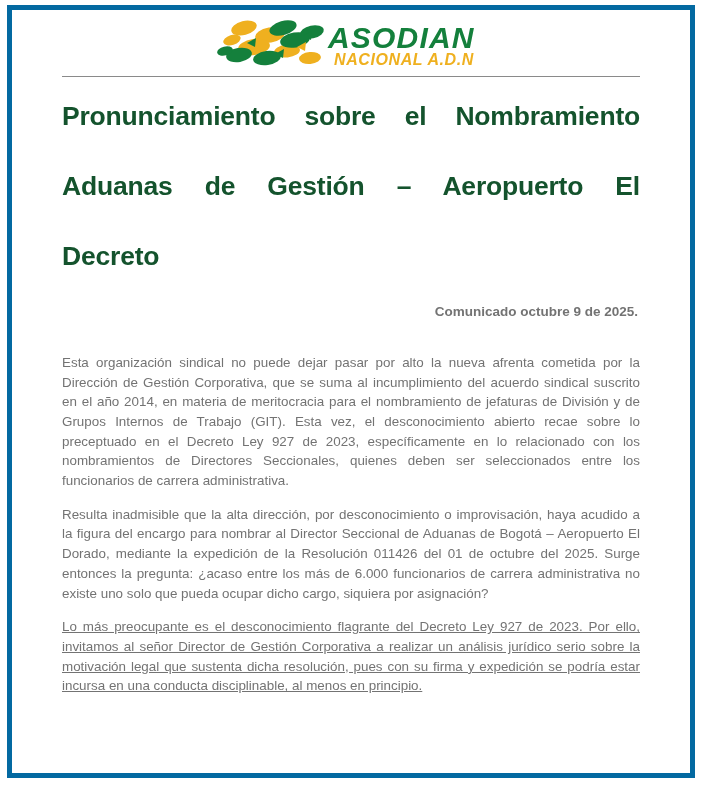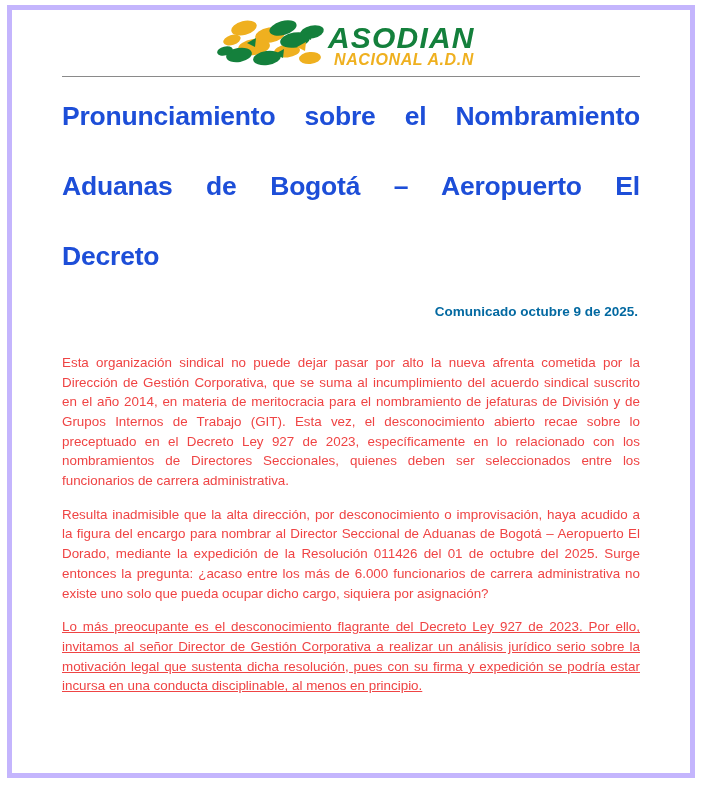--- a/index.html
+++ b/index.html
@@ -14,21 +14,21 @@
     overflow: hidden;
   }
 
   .page-frame {
     position: absolute;
     left: 7px;
     top: 5px;
     width: 688px;
     height: 773px;
     background: #ffffff;
-    border: 5px solid #c4b5fd;
+    border: 5px solid #0369a1;
     box-sizing: border-box;
     overflow: hidden;
   }
 
   .page-inner {
     position: relative;
     width: 100%;
     height: 100%;
     box-sizing: border-box;
     padding: 0;
@@ -62,21 +62,21 @@
     width: 578px;
     margin: 0 auto;
     box-sizing: border-box;
   }
 
   
   .doc-title {
     font-size: 26.5px;
     font-weight: bold;
     line-height: 1.32;
-    color: #1d4ed8;
+    color: #14532d;
     text-align: justify;
     letter-spacing: -0.2px;
     margin: 22px 0 0 0;
     font-stretch: condensed;
   }
   .doc-title > span { display: block; }
   .doc-title .t-line {
     text-align: justify;
   }
   .doc-title .t-line::after {
@@ -85,32 +85,32 @@
     width: 100%;
   }
   .doc-title .t-last::after { display: none; }
 
   
   .doc-date {
     margin-top: 30px;
     text-align: right;
     font-size: 13.5px;
     font-weight: bold;
-    color: #0369a1;
+    color: #737373;
     padding-right: 2px;
   }
 
   
   .body-copy {
     margin-top: 34px;
   }
   .body-copy p {
     font-size: 13.4px;
     line-height: 1.47;
-    color: #ef4444;
+    color: #737373;
     text-align: justify;
     text-justify: inter-word;
     margin: 4px 0 14px 0;
     hyphens: none;
   }
   .body-copy p:last-child { margin-bottom: 0; text-decoration: underline; }
   .body-copy b { font-weight: normal; }
 </style>
 </head>
 <body>
@@ -146,21 +146,21 @@
         </svg>
       </div>
     </div>
 
     <div class="header-rule"></div>
 
     <div class="content">
 
       <h1 class="doc-title">
         <span class="t-line">Pronunciamiento sobre el Nombramiento</span>
-        <span class="t-line">Aduanas de Bogotá – Aeropuerto El</span>
+        <span class="t-line">Aduanas de Gestión – Aeropuerto El</span>
         <span class="t-line t-last">Decreto</span>
       </h1>
 
       <div class="doc-date">Comunicado octubre 9 de 2025.</div>
 
       <div class="body-copy">
 
         <p>Esta organización sindical no puede dejar pasar por alto la nueva afrenta cometida por la Dirección de Gestión Corporativa, que se suma al incumplimiento del acuerdo sindical suscrito en el año 2014, en materia de meritocracia para el nombramiento de jefaturas de División y de Grupos Internos de Trabajo (GIT). Esta vez, el desconocimiento abierto recae sobre lo preceptuado en el Decreto Ley 927 de 2023, específicamente en lo relacionado con los nombramientos de Directores Seccionales, quienes deben ser seleccionados entre los funcionarios de carrera administrativa.</p>
 
         <p><span>Resulta inadmisible que la alta dirección, por desconocimiento o improvisación, haya acudido a la figura del </span><b>encargo</b><span> para nombrar al Director Seccional de Aduanas de Bogotá – Aeropuerto El Dorado, mediante la expedición de la </span><b>Resolución 011426 del 01 de octubre del 2025</b><span>. Surge entonces la pregunta: ¿acaso entre los más de 6.000 funcionarios de carrera administrativa no existe uno solo que pueda ocupar dicho cargo, siquiera por asignación?</span></p>

